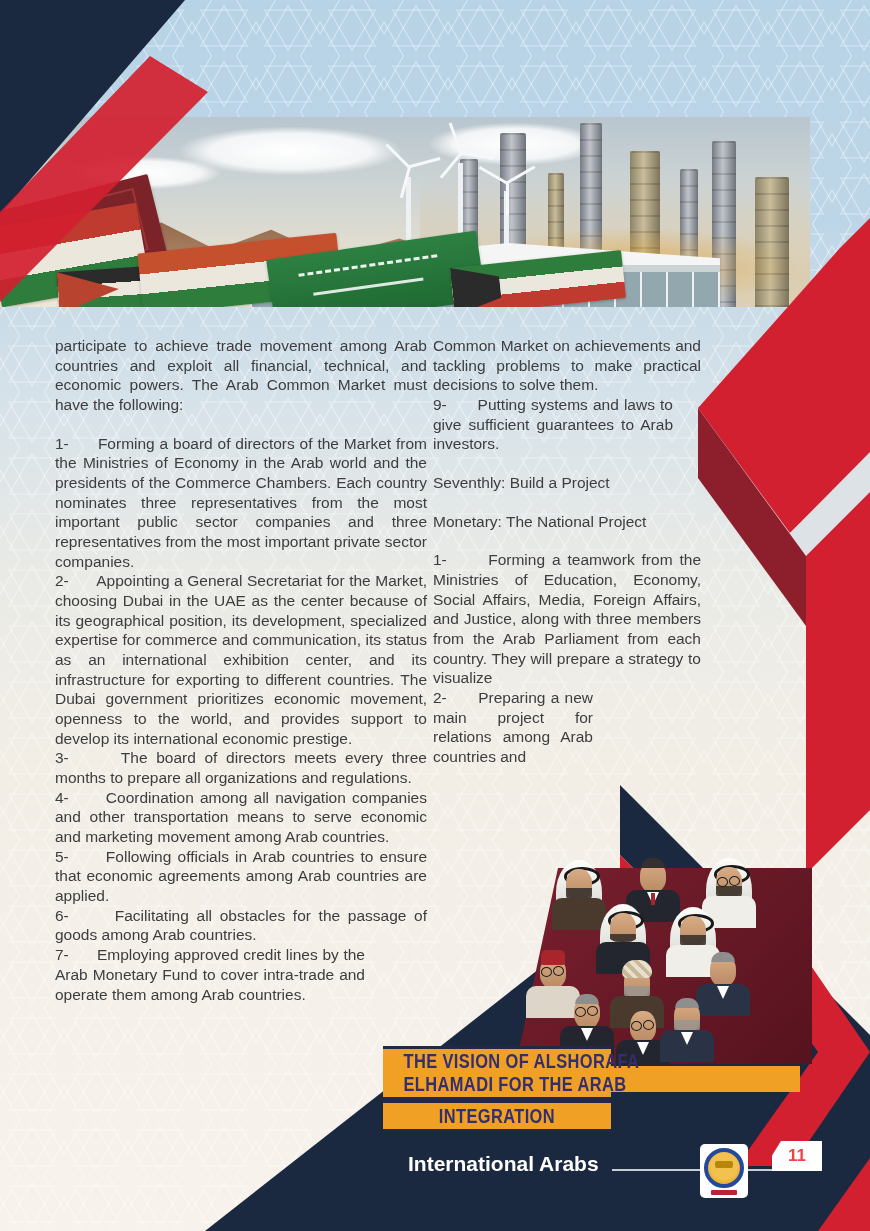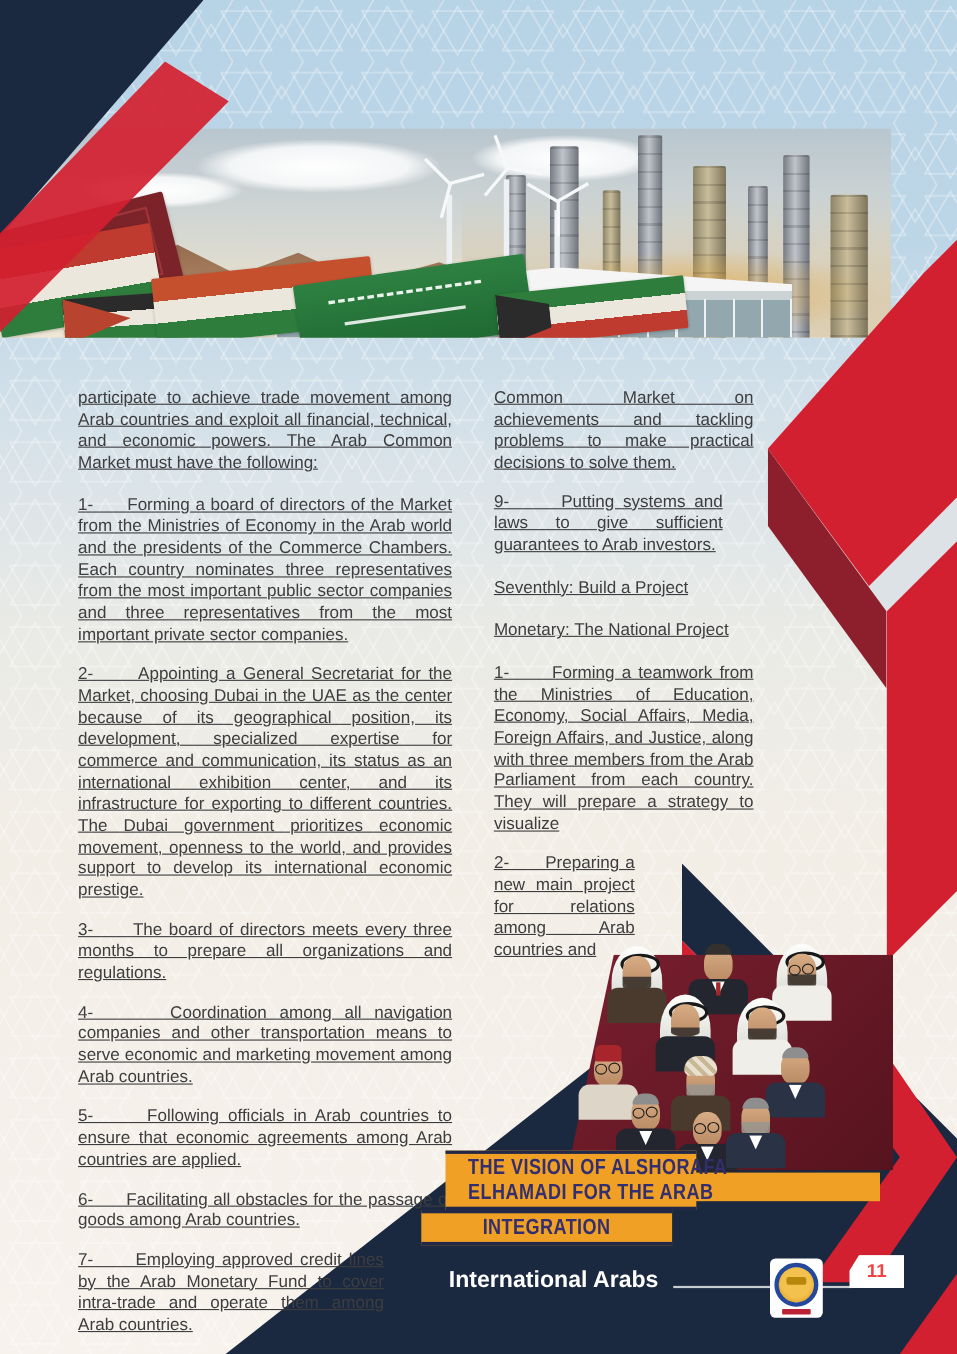--- a/index.html
+++ b/index.html
@@ -47,21 +47,21 @@
   .f-dark:after{content:"";position:absolute;inset:12% 10%;border:2px solid rgba(185,70,70,.55);}
 
   
   .shape{position:absolute;}
   .navy{background:#1b2940;}
   .red{background:#d22030;}
   .maroon{background:#8c1f2b;}
 
   
   .col{position:absolute;z-index:5;color:#3d3d3f;font-size:15.5px;line-height:1.27;text-align:justify;}
-  .col p{margin:16px;text-decoration:underline;}
+  .col p{margin:0;}
   .col p.gap{margin-top:19px;}
 
   
   .collage{left:500px;top:852px;width:312px;height:212px;z-index:3;}
   .backdrop{position:absolute;left:0;top:0;width:312px;height:212px;
     background:linear-gradient(135deg,#7d2030,#56131e);
     clip-path:polygon(16px 212px,58px 16px,312px 16px,312px 212px);}
   .pt{position:absolute;width:54px;height:70px;z-index:4;}
   .pt .cloth{position:absolute;top:0;left:4px;width:46px;height:54px;
     background:linear-gradient(180deg,#fdfdfb,#d8d8d2);border-radius:50% 50% 14% 14%/60% 60% 10% 10%;}
@@ -280,21 +280,21 @@
     <div class="pt" style="left:160px;top:140px;">
       <div class="head"></div>
         <div class="hair"></div>
         <div class="beard gray"></div>
         <div class="body navyb"></div>
         <div class="shirt"></div>
     </div>
   </div>
 
   <div class="ostrip" style="left:606px;top:1066px;width:194px;height:26px;"></div>
-  <div class="obox" style="left:405px;top:1046px;width:228px;height:48px;display:flex;flex-direction:column;justify-content:center;">
+  <div class="obox" style="left:383px;top:1046px;width:228px;height:48px;display:flex;flex-direction:column;justify-content:center;">
     <div class="tline">THE VISION OF ALSHORAFA</div>
     <div class="tline">ELHAMADI FOR THE ARAB</div>
   </div>
   <div class="obox" style="left:383px;top:1100px;width:228px;height:26px;display:flex;align-items:center;justify-content:center;">
     <div class="tline">INTEGRATION</div>
   </div>
 
   <div class="footer-brand">International Arabs</div>
   <div class="footer-line"></div>
   <div class="logo">

